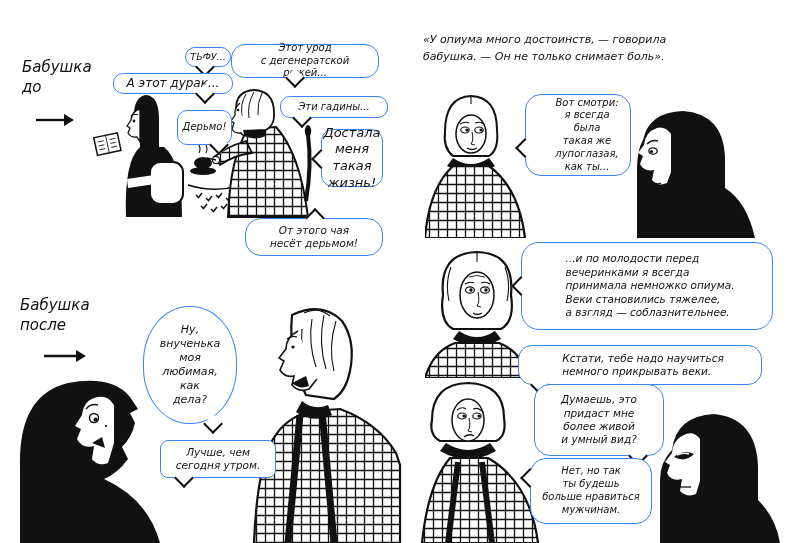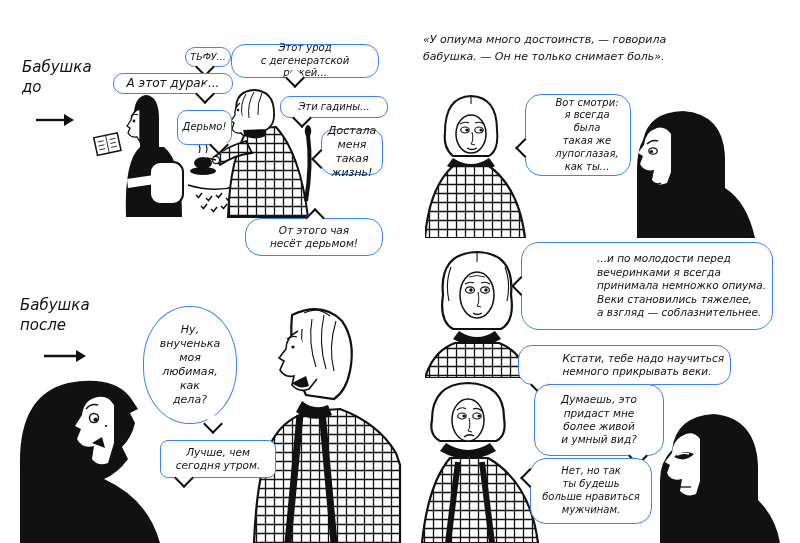--- a/index.html
+++ b/index.html
@@ -10,21 +10,21 @@
   .hand{
     position:absolute;white-space:pre-line;font-style:italic;color:#111;
     line-height:1.3;z-index:2;
   }
   .bubble{
     position:absolute;background:#fff;border:1px solid #3b82f6;
     display:flex;align-items:center;justify-content:center;
     text-align:center;white-space:pre-line;font-style:italic;color:#111;
     line-height:1.28;padding:2px 6px;box-sizing:border-box;z-index:3;
   }
-  .bubble.left{text-align:left;justify-content:flex-end;padding-left:12px;}
+  .bubble.left{text-align:left;justify-content:center;padding-left:12px;}
   .tail{position:absolute;width:12px;height:12px;background:#fff;z-index:4;}
   .tail-b{bottom:-8px;transform:rotate(45deg);border-right:2px solid #111;border-bottom:2px solid #111;}
   .tail-t{top:-8px;transform:rotate(45deg);border-left:2px solid #111;border-top:2px solid #111;}
   .tail-l{left:-8px;transform:rotate(45deg);border-left:2px solid #111;border-bottom:2px solid #111;}
   .scene{position:absolute;z-index:1;}
 </style>
 </head>
 <body>
 
 <div id="spread">
@@ -112,21 +112,21 @@
     <div class="bubble" style="left:280px;top:96px;width:108px;height:22px;font-size:10px;border-radius:10px;">
       <span>Эти гадины...</span>
       <span class="tail tail-b" style="left:14px;"></span>
     </div>
 
     <div class="bubble" style="left:177px;top:110px;width:55px;height:35px;font-size:10px;border-radius:10px;">
       <span>Дерьмо!</span>
       <span class="tail tail-b" style="left:34px;"></span>
     </div>
 
-    <div class="bubble" style="left:321px;top:129px;width:62px;height:46px;font-size:11px;border-radius:12px;">
+    <div class="bubble" style="left:321px;top:129px;width:62px;height:58px;font-size:13px;border-radius:12px;">
       <span>Достала
 меня
 такая
 жизнь!</span>
       <span class="tail tail-l" style="top:22px;"></span>
     </div>
 
     <div class="bubble" style="left:245px;top:218px;width:138px;height:38px;font-size:10.5px;border-radius:16px;">
       <span>От этого чая
 несёт дерьмом!</span>
@@ -258,21 +258,21 @@
 
     <div class="bubble left" style="left:521px;top:242px;width:252px;height:88px;font-size:10.5px;border-radius:18px;">
       <span>...и по молодости перед
 вечеринками я всегда
 принимала немножко опиума.
 Веки становились тяжелее,
 а взгляд — соблазнительнее.</span>
       <span class="tail tail-l" style="top:36px;"></span>
     </div>
 
-    <div class="bubble left" style="left:518px;top:345px;width:213px;height:40px;font-size:10.5px;border-radius:14px;">
+    <div class="bubble left" style="left:518px;top:345px;width:244px;height:40px;font-size:10.5px;border-radius:14px;">
       <span>Кстати, тебе надо научиться
 немного прикрывать веки.</span>
       <span class="tail tail-b" style="left:14px;"></span>
     </div>
 
     <svg class="scene" style="left:420px;top:380px;" width="380" height="163" viewBox="0 0 380 163">
       <defs>
         <pattern id="p5" width="9" height="9" patternUnits="userSpaceOnUse">
           <rect width="9" height="9" fill="#fff"></rect>
           <path d="M0,4.5H9M4.5,0V9" stroke="#111" stroke-width="1.3"></path>

